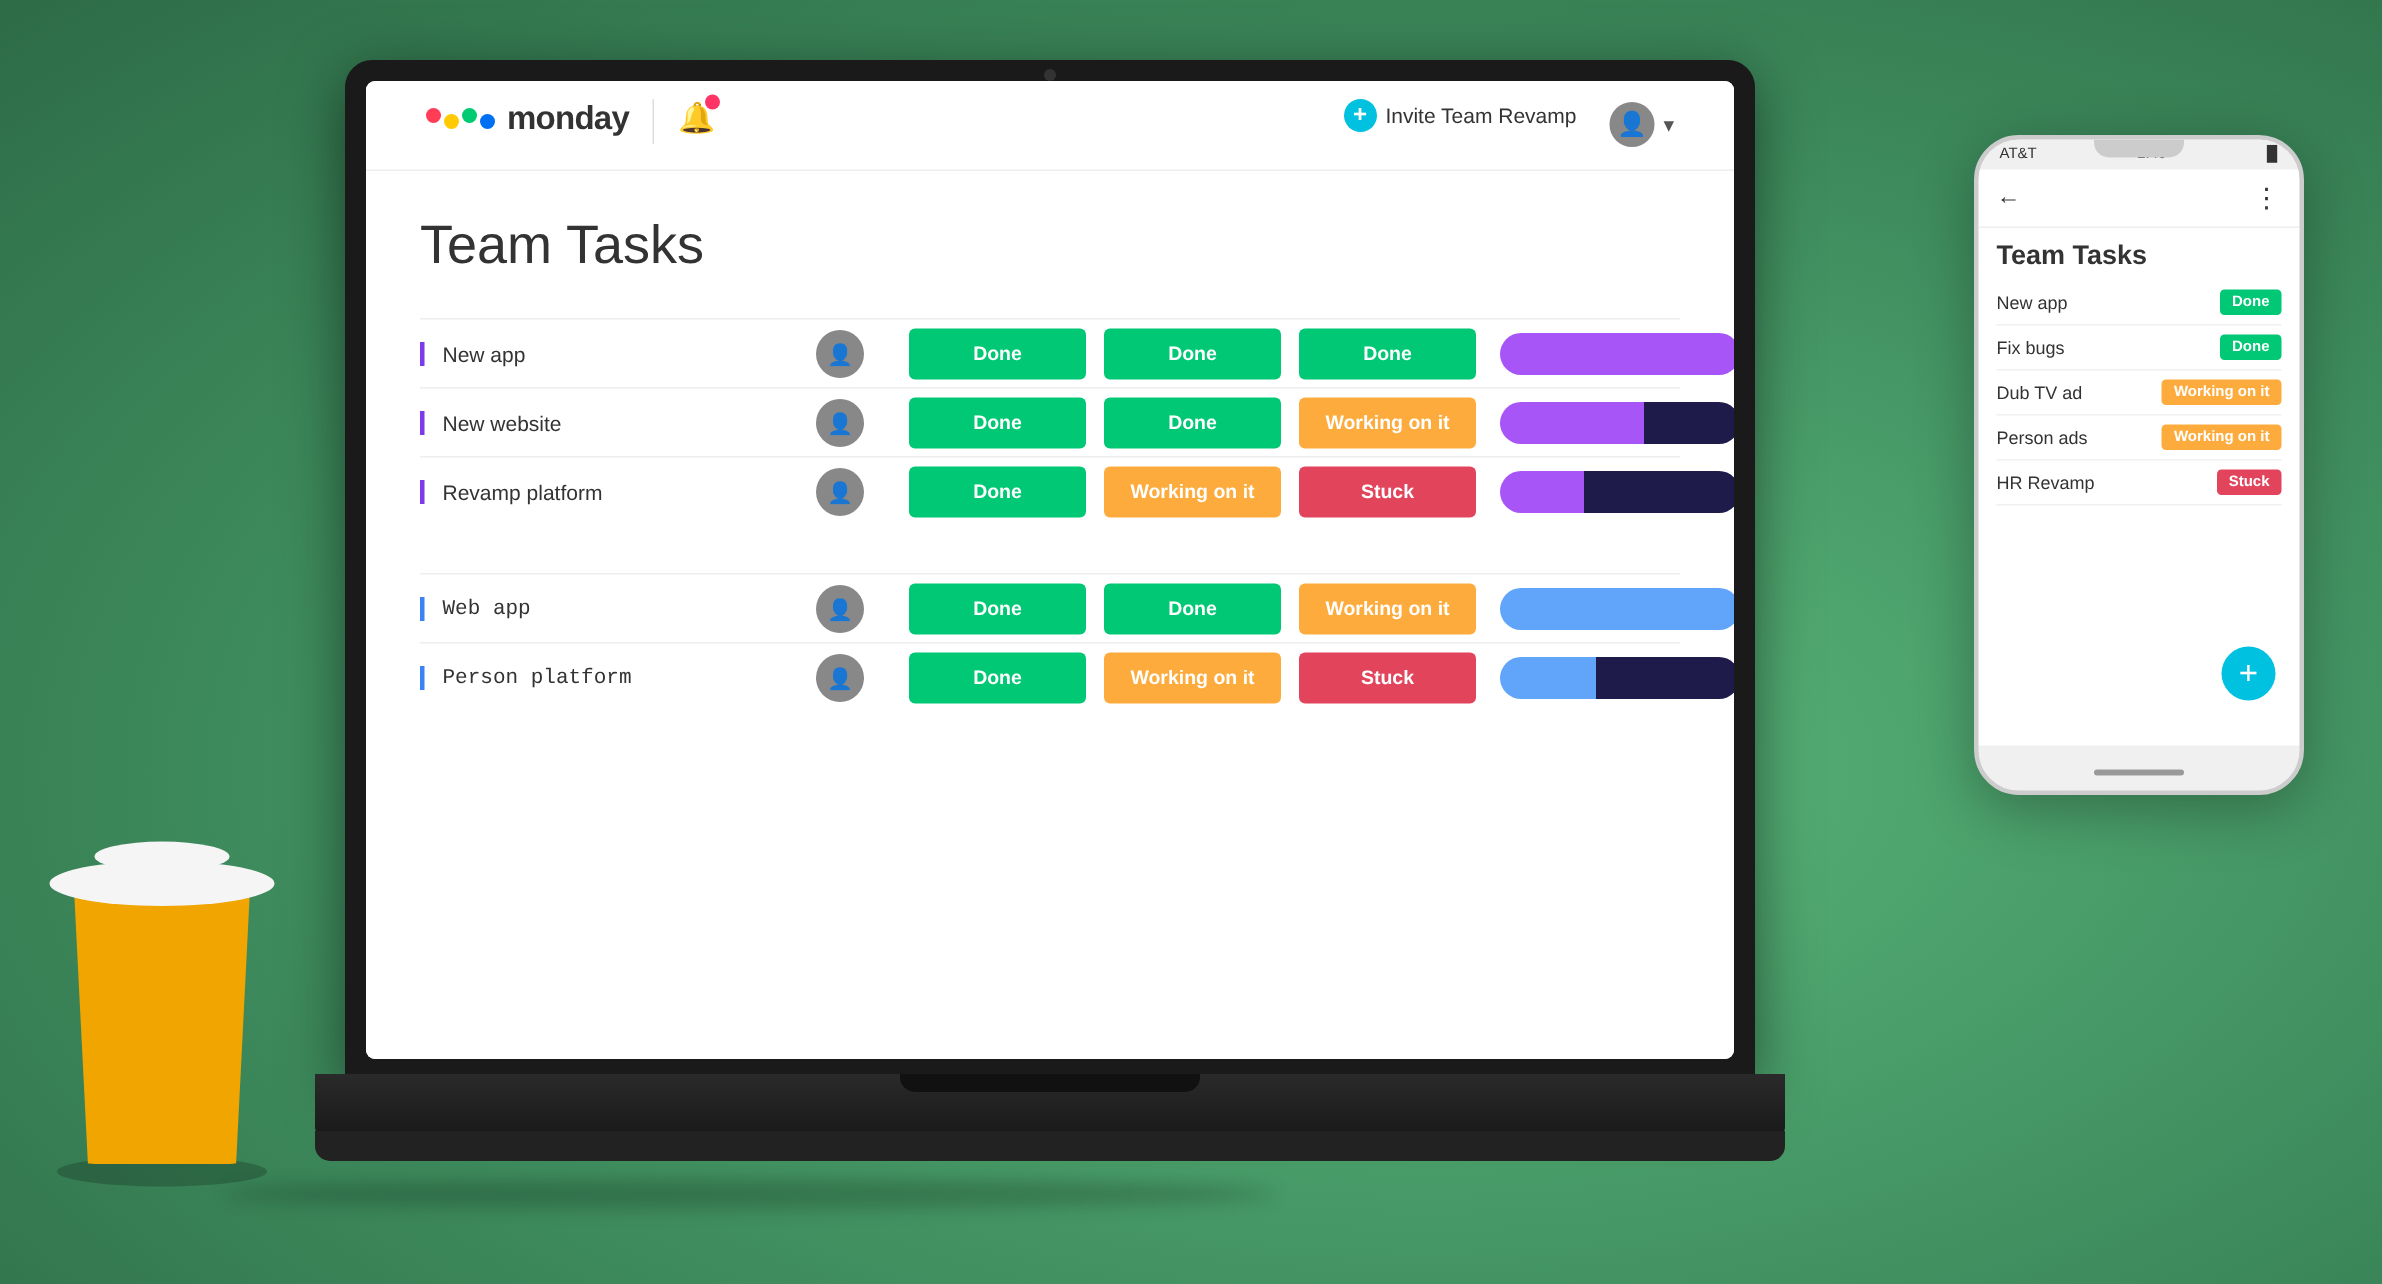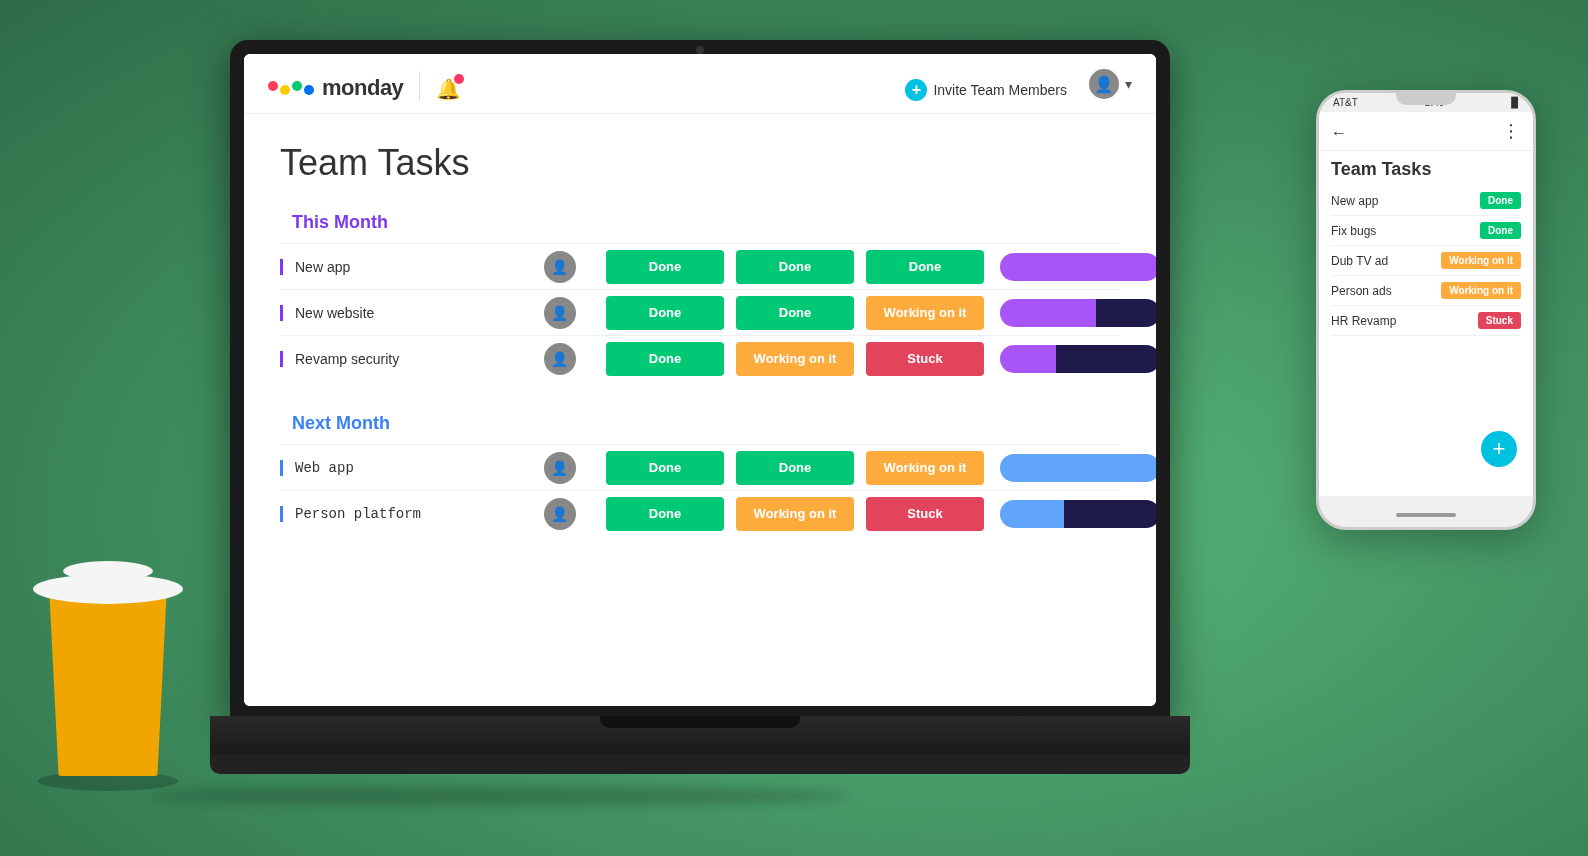--- a/index.html
+++ b/index.html
@@ -136,22 +136,22 @@
       left: 0;
       width: 980px;
       height: 20px;
       background: #222;
       border-radius: 0 0 10px 10px;
     }
 
     
     .app-header {
       display: flex;
-      align-items: flex-end;
-      padding: 12px 24px;
+      align-items: flex-start;
+      padding: 12px 40px;
       border-bottom: 1px solid #eee;
       background: #fff;
       height: 60px;
     }
     .logo-area {
       display: flex;
       align-items: center;
       gap: 8px;
     }
     .logo-dots {
@@ -504,33 +504,32 @@
             <span class="logo-text">monday</span>
           </div>
           <div class="header-divider"></div>
           <div class="bell-icon-wrap">
             <span class="bell-icon">🔔</span>
             <span class="notification-dot"></span>
           </div>
           <div class="header-spacer"></div>
           <button class="invite-btn">
             <div class="invite-plus">+</div>
-            <span>Invite Team Members</span>
+            <span>Invite Team Revamp</span>
           </button>
           <div class="avatar-group">
             <div class="avatar">👤</div>
             <span class="avatar-chevron">▾</span>
           </div>
         </div>
 
         <div class="app-content">
           <h1 class="page-title">Team Tasks</h1>
 
           <div class="table-wrap">
-            <div class="section-title">This Month</div>
 
             <div class="table-row-item">
               <div class="row-label">New app</div>
               <div class="cell-person">
                 <div class="person-avatar">👤</div>
               </div>
               <div class="status-cell">
                 <div class="status-badge status-done">Done</div>
               </div>
               <div class="status-cell">
@@ -559,42 +558,41 @@
               <div class="status-cell">
                 <div class="status-badge status-working">Working on it</div>
               </div>
               <div class="timeline-cell">
                 <div class="timeline-bar timeline-half"></div>
               </div>
               <div></div>
             </div>
 
             <div class="table-row-item">
-              <div class="row-label">Revamp security</div>
+              <div class="row-label">Revamp platform</div>
               <div class="cell-person">
                 <div class="person-avatar">👤</div>
               </div>
               <div class="status-cell">
                 <div class="status-badge status-done">Done</div>
               </div>
               <div class="status-cell">
                 <div class="status-badge status-working">Working on it</div>
               </div>
               <div class="status-cell">
                 <div class="status-badge status-stuck">Stuck</div>
               </div>
               <div class="timeline-cell">
                 <div class="timeline-bar timeline-quarter"></div>
               </div>
 
             </div>
           </div>
 
           <div class="table-wrap">
-            <div class="section-title blue">Next Month</div>
 
             <div class="table-row-item">
               <div class="row-label blue-border">Web app</div>
               <div class="cell-person">
                 <div class="person-avatar">👤</div>
               </div>
               <div class="status-cell">
                 <div class="status-badge status-done">Done</div>
               </div>
               <div class="status-cell">

